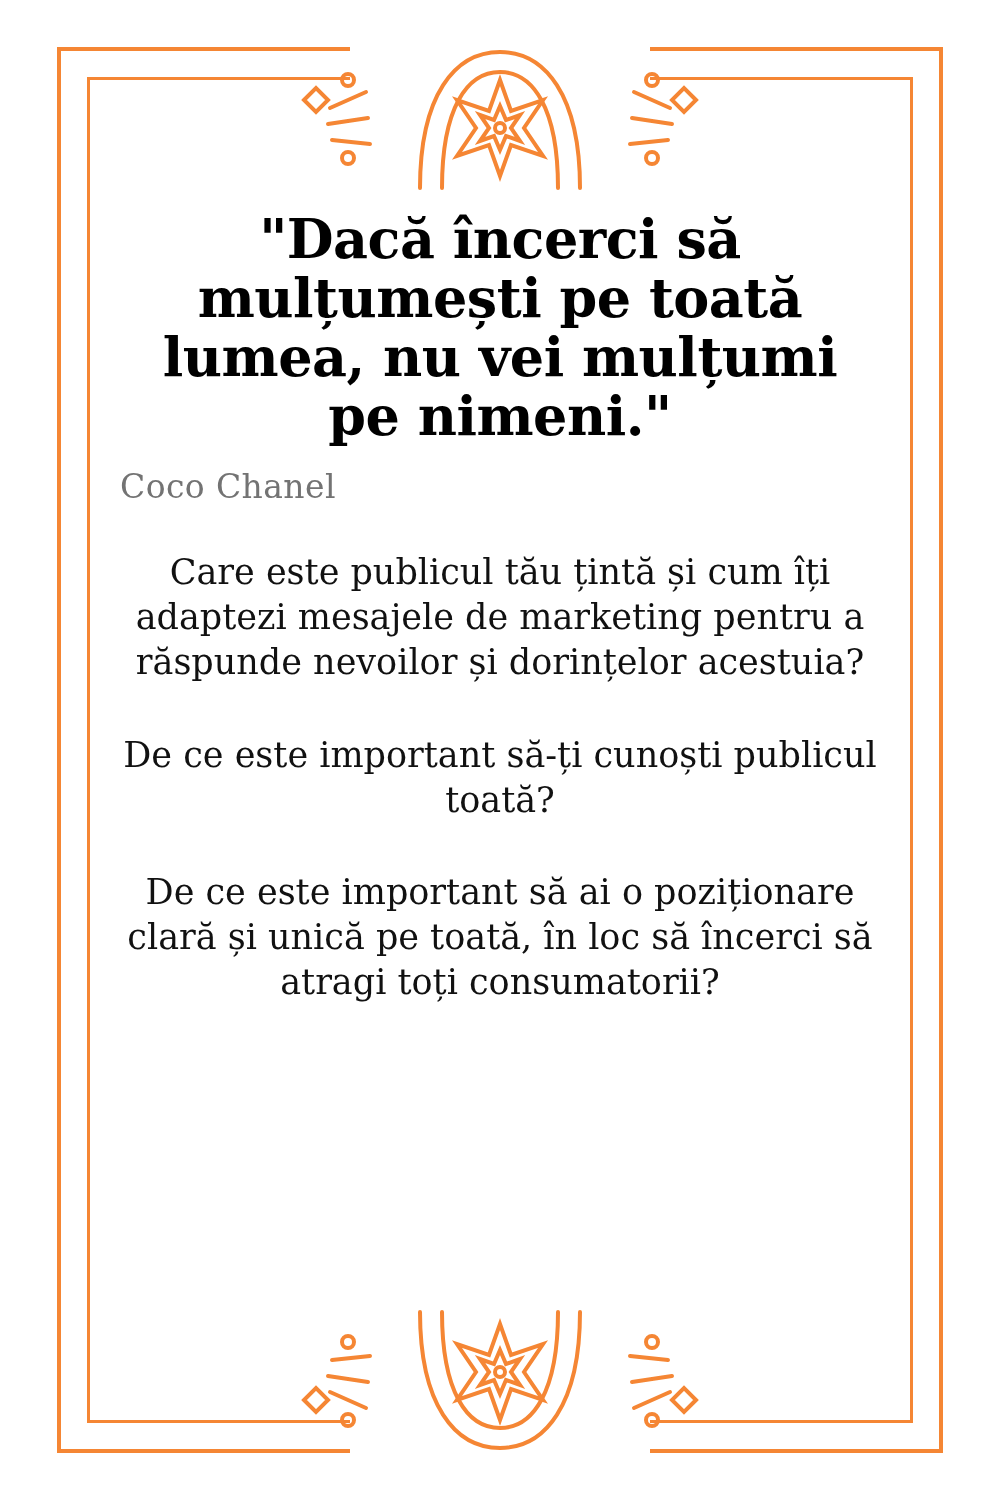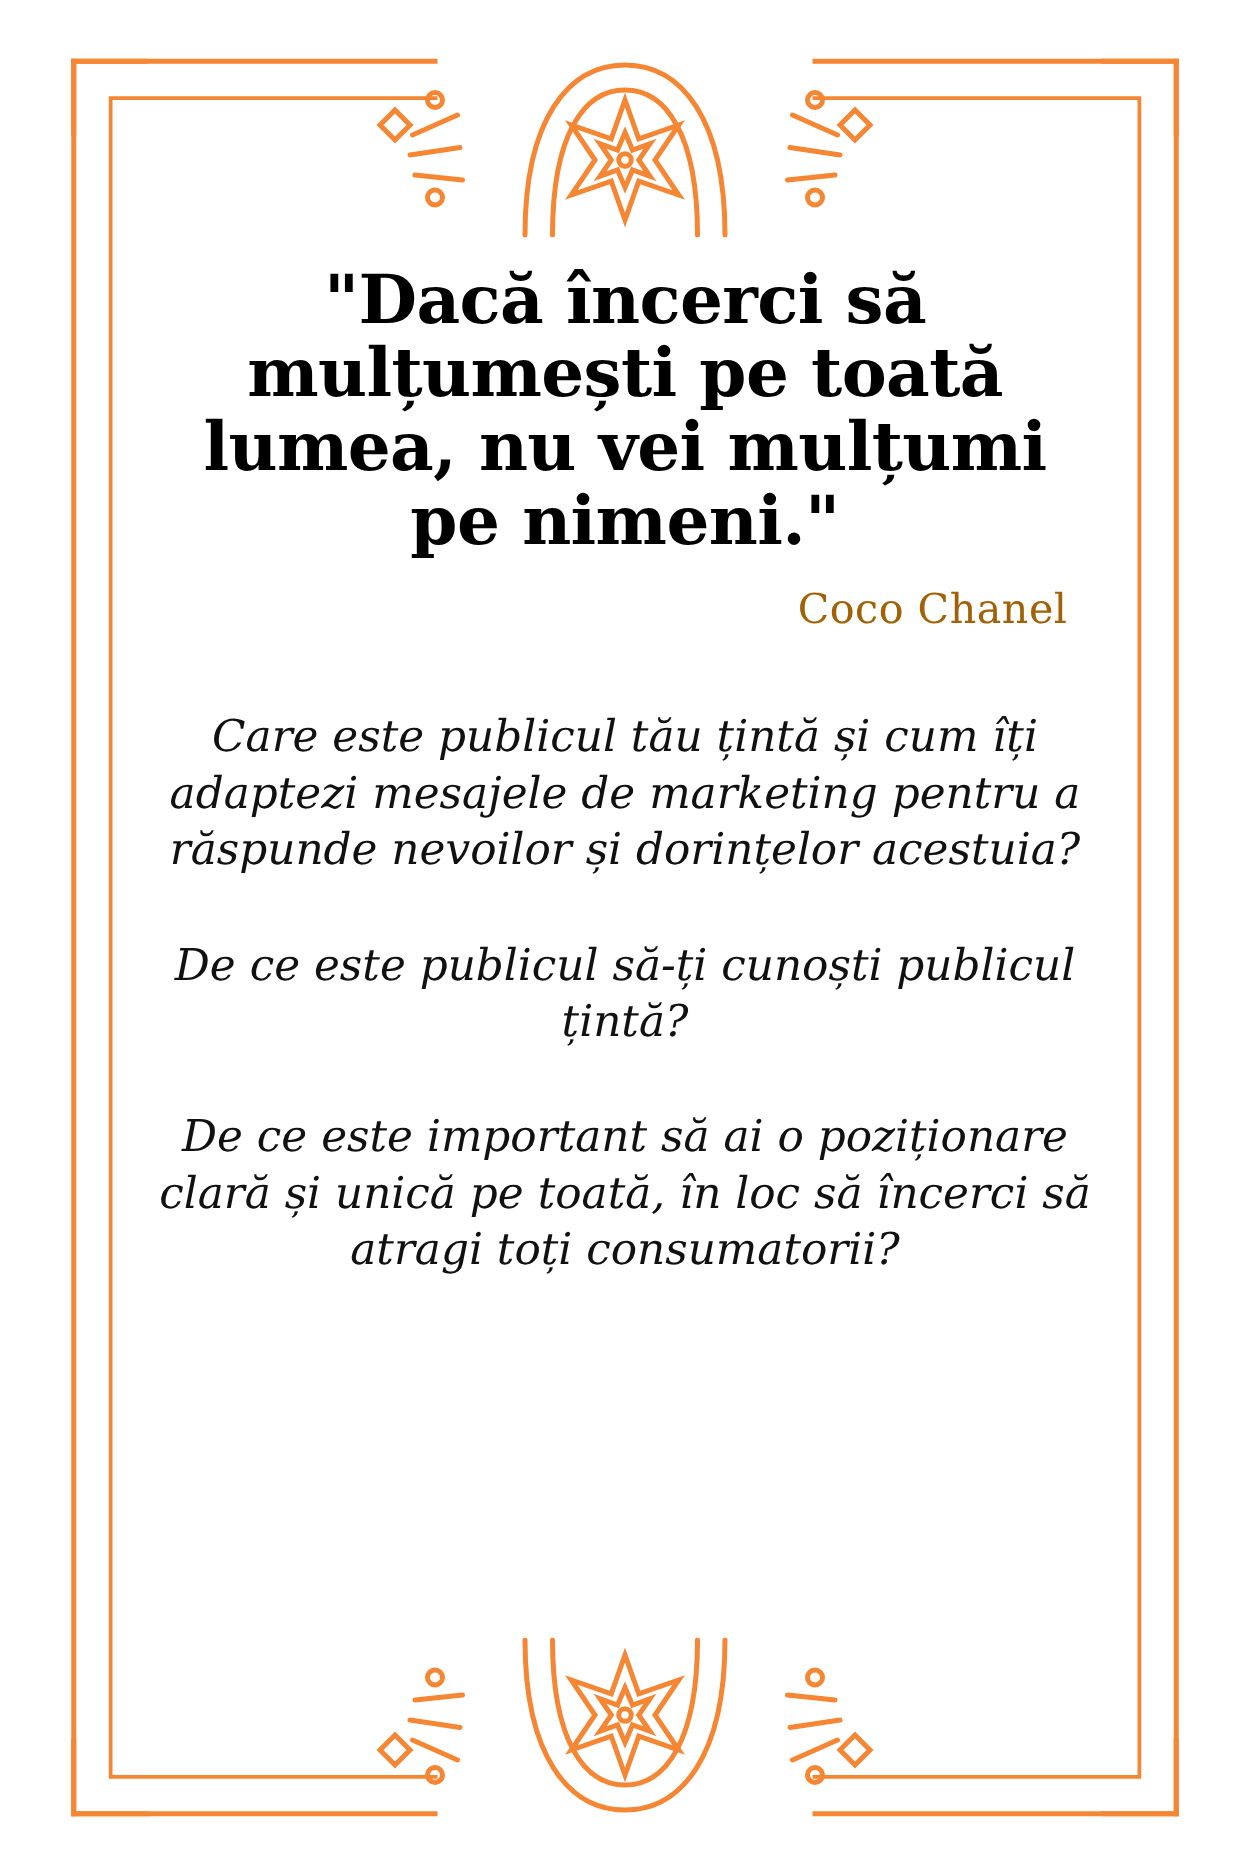--- a/index.html
+++ b/index.html
@@ -93,29 +93,27 @@
     text-align: center;
     color: #000000;
     letter-spacing: -0.5px;
     margin: 0 0 6px 0;
     padding: 0 4px;
   }
 
   .author {
     font-family: "DejaVu Serif", serif;
     font-size: 33px;
-    color: #a16207;
-    text-align: right;
+    color: #737373;
     margin: 22px 26px 0 0;
     letter-spacing: 0.4px;
   }
 
   .questions {
-    margin-top: 62px;
-    font-style: italic;
+    margin-top: 44px;
   }
   .question {
     font-family: "DejaVu Serif", serif;
     font-size: 35px;
     line-height: 1.28;
     text-align: center;
     color: #111111;
     margin: 0 0 48px 0;
   }
   .question:last-child { margin-bottom: 0; }
@@ -195,18 +193,18 @@
       </g>
     </svg>
   </div>
 
   <div class="content">
     <p class="quote">"Dacă încerci să mulțumești pe toată lumea, nu vei mulțumi pe nimeni."</p>
     <p class="author">Coco Chanel</p>
 
     <div class="questions">
       <p class="question">Care este publicul tău țintă și cum îți adaptezi mesajele de marketing pentru a răspunde nevoilor și dorințelor acestuia?</p>
-      <p class="question">De ce este publicul să-ți cunoști publicul țintă?</p>
+      <p class="question">De ce este important să-ți cunoști publicul toată?</p>
       <p class="question">De ce este important să ai o poziționare clară și unică pe toată, în loc să încerci să atragi toți consumatorii?</p>
     </div>
   </div>
 
 </div>
 
 </body></html>

